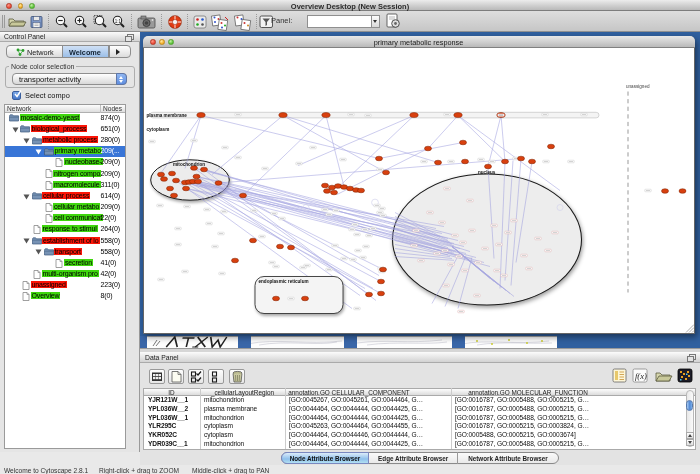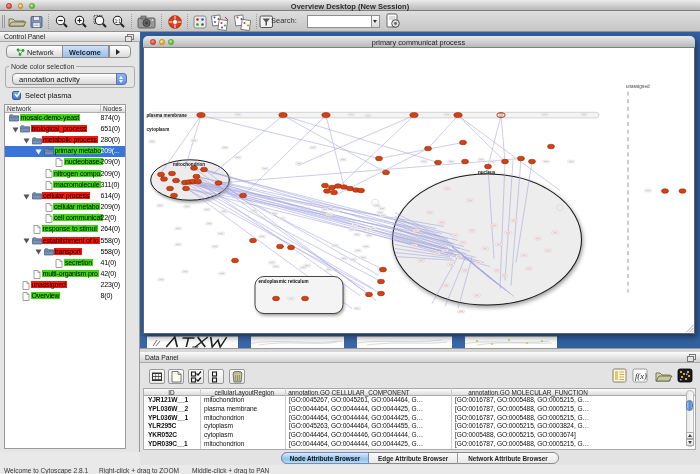--- a/index.html
+++ b/index.html
@@ -80,21 +80,21 @@
  <rect x="241.5" y="9" width="8.5" height="10" fill="#fff" stroke="#555" stroke-width=".7" transform="rotate(8 246 14)"></rect>
  <circle cx="244.5" cy="12" r="1" fill="#cc3333"></circle>
       <circle cx="248" cy="14.5" r="1" fill="#cc8822"></circle>
 </g>
 <g>
  <rect x="260" y="5" width="12.5" height="11.5" rx="1.5" fill="#f2f2f2" stroke="#444" stroke-width=".9"></rect>
  <path d="M262.5 7.5 h7.5 l-3 3.5 v3 l-1.5 1 v-4 z" fill="#555"></path>
 </g>
 </svg>
 
-<div class="tx" style="left:271px;top:16px;font-size:7.5px;color:#333">Search:</div>
+<div class="tx" style="left:271px;top:16px;font-size:7.5px;color:#333">Panel:</div>
 <div class="a" style="left:307px;top:14.5px;width:64px;height:13px;background:#fff;border:1px solid #8f8f8f;border-right:none"></div>
 <div class="a" style="left:371px;top:14.5px;width:9px;height:13px;background:linear-gradient(#fdfdfd,#d9d9d9);border:1px solid #8f8f8f"></div>
 <div class="a" style="left:372.7px;top:19.5px;width:0;height:0;border-left:2.8px solid transparent;border-right:2.8px solid transparent;border-top:3.5px solid #333"></div>
 <svg class="a" style="left:386px;top:13px" width="14" height="16" viewBox="0 0 14 16">
  <rect x="1" y="1" width="10" height="13" rx="1" fill="#fff" stroke="#555" stroke-width=".9"></rect>
  <line x1="3" y1="4" x2="9" y2="4" stroke="#999" stroke-width=".7"></line>
     <line x1="3" y1="6" x2="9" y2="6" stroke="#999" stroke-width=".7"></line>
  <circle cx="9.5" cy="10.5" r="3.8" fill="#e0e0e0" stroke="#444" stroke-width=".9"></circle>
  <circle cx="9.5" cy="10.5" r="1.4" fill="#666"></circle>
 </svg>
@@ -119,27 +119,27 @@
 <div class="tx" style="left:27px;top:47.5px;font-size:7.3px;color:#222">Network</div>
 <div class="tx" style="left:69px;top:47.5px;font-size:7.3px;font-weight:bold;color:#123">Welcome</div>
 <div class="a" style="left:116px;top:48.5px;width:0;height:0;border-top:3px solid transparent;border-bottom:3px solid transparent;border-left:4.5px solid #222"></div>
 
 <div class="a" style="left:5px;top:66px;width:130px;height:22px;border:1px solid #adadad;border-radius:3px"></div>
 <div class="tx" style="left:9px;top:62.5px;font-size:7px;color:#333;background:#e5e5e5;padding:0 2px">Node color selection</div>
 <div class="a" style="left:12px;top:73px;width:115px;height:11.5px;background:linear-gradient(#fff,#d8d8d8);border:1px solid #8f8f8f;border-radius:4px"></div>
 <div class="a" style="left:116px;top:73px;width:11px;height:11.5px;background:linear-gradient(#8fb6f2,#5f8ee0);border:1px solid #5f77a8;border-radius:0 4px 4px 0"></div>
 <div class="a" style="left:119.2px;top:75.8px;width:0;height:0;border-left:2.3px solid transparent;border-right:2.3px solid transparent;border-bottom:3px solid #fff"></div>
 <div class="a" style="left:119.2px;top:80px;width:0;height:0;border-left:2.3px solid transparent;border-right:2.3px solid transparent;border-top:3px solid #fff"></div>
-<div class="tx" style="left:19px;top:74.5px;font-size:7.6px;color:#111">annotation activity</div>
+<div class="tx" style="left:19px;top:74.5px;font-size:7.6px;color:#111">transporter activity</div>
 
 <div class="a" style="left:12px;top:90.5px;width:9px;height:9px;background:linear-gradient(#7aa8e8,#4577c8);border:1px solid #3a5f9e;border-radius:2px"></div>
 <svg class="a" style="left:12.5px;top:89px" width="10" height="10">
     <path d="M2 5 L4 7.5 L8 1.5" fill="none" stroke="#fff" stroke-width="1.4"></path>
   </svg>
-<div class="tx" style="left:25px;top:91px;font-size:7.4px;color:#111">Select plasma</div>
+<div class="tx" style="left:25px;top:91px;font-size:7.4px;color:#111">Select compo</div>
 
 <div class="a" style="left:3.5px;top:103.5px;width:122.5px;height:345px;background:#fff;border:1px solid #9a9a9a"></div>
 <div class="a" style="left:4.5px;top:104.5px;width:120.5px;height:8.5px;background:linear-gradient(#fdfdfd,#dedede);border-bottom:1px solid #b0b0b0"></div>
 <div class="a" style="left:100px;top:104.5px;width:1px;height:8.5px;background:#c0c0c0"></div>
 <div class="tx" style="left:7px;top:105px;font-size:6.6px;color:#333">Network</div>
 <div class="tx" style="left:103px;top:105px;font-size:6.6px;color:#333">Nodes</div>
 <svg class="a" style="left:9.3px;top:114.2px" width="10" height="8">
     <path d="M0.5 2.5 L0.5 7 L9.5 7 L9.5 1.8 L4.5 1.8 L3.6 0.8 L1.2 0.8 L0.5 1.8 Z" fill="#7792b4" stroke="#3d5a7e" stroke-width=".7"></path>
     <path d="M0.5 3.2 L9.5 3.2" stroke="#3d5a7e" stroke-width=".5"></path>
   </svg>
@@ -294,21 +294,21 @@
 <div class="a" style="left:238px;top:336px;width:13px;height:12px;background:#3966a8"></div>
 <div class="a" style="left:344px;top:336px;width:13px;height:12px;background:#3966a8"></div>
 <div class="a" style="left:452px;top:336px;width:13px;height:12px;background:#3966a8"></div>
 <div class="a" style="left:140px;top:347.5px;width:560px;height:4.5px;background:#d6d6d6;border-top:1px solid #9a9a9a"></div>
 
 <div class="a" style="left:143px;top:36px;width:551.5px;height:298px;background:#fff;border:1px solid #666;border-radius:5px 5px 0 0;box-shadow:2px 3px 6px rgba(0,0,0,.45)"></div>
 <div class="a" style="left:143px;top:36px;width:551.5px;height:11.5px;background:linear-gradient(#e8e8e8,#b9b9b9);border-bottom:1px solid #808080;border-radius:5px 5px 0 0"></div>
 <div class="a" style="left:150px;top:39px;width:5.6px;height:5.6px;border-radius:50%;background:radial-gradient(circle at 35% 30%,#ff9a8a,#ee4f3c 60%,#c33a28);border:.5px solid #b43d2c"></div>
 <div class="a" style="left:159px;top:39px;width:5.6px;height:5.6px;border-radius:50%;background:radial-gradient(circle at 35% 30%,#ffe9a8,#f6b42e 60%,#cf8f1f);border:.5px solid #c08c24"></div>
 <div class="a" style="left:168px;top:39px;width:5.6px;height:5.6px;border-radius:50%;background:radial-gradient(circle at 35% 30%,#c8f0a8,#62c840 60%,#3f9e2a);border:.5px solid #57a436"></div>
-<div class="tx" style="left:143px;top:37.5px;width:551px;text-align:center;font-size:7.3px;color:#1a1a1a">primary communicat process</div>
+<div class="tx" style="left:143px;top:37.5px;width:551px;text-align:center;font-size:7.3px;color:#1a1a1a">primary metabolic response</div>
 <svg class="a" style="left:144px;top:47.5px" width="550" height="285" viewBox="144 47.5 550 285">
     <rect x="150" y="111.8" width="449" height="5.6" rx="2.8" fill="#f4f4f4" stroke="#c4c4c4" stroke-width="0.7"></rect>
     <ellipse cx="190" cy="179.5" rx="39.3" ry="20.2" fill="#ececec" stroke="#1a1a1a" stroke-width="1" style="filter:drop-shadow(1.5px 2px 1.5px rgba(0,0,0,.35))"></ellipse>
     <ellipse cx="487" cy="239" rx="94.5" ry="65.5" fill="#ededed" stroke="#1a1a1a" stroke-width="1.05" style="filter:drop-shadow(1.5px 2.5px 2px rgba(0,0,0,.4))"></ellipse>
     <line x1="628" y1="91" x2="628" y2="292" stroke="#999" stroke-width="1" stroke-dasharray="4.2 3.4"></line>
     <g stroke="#9a9ade" stroke-width="0.6" opacity="0.85">
       <line x1="196.5" y1="176.0" x2="436.0" y2="228.0"></line>
       <line x1="198.0" y1="181.0" x2="442.0" y2="233.0"></line>
       <line x1="204.0" y1="169.0" x2="448.0" y2="238.0"></line>
       <line x1="193.0" y1="181.0" x2="454.0" y2="243.0"></line>

